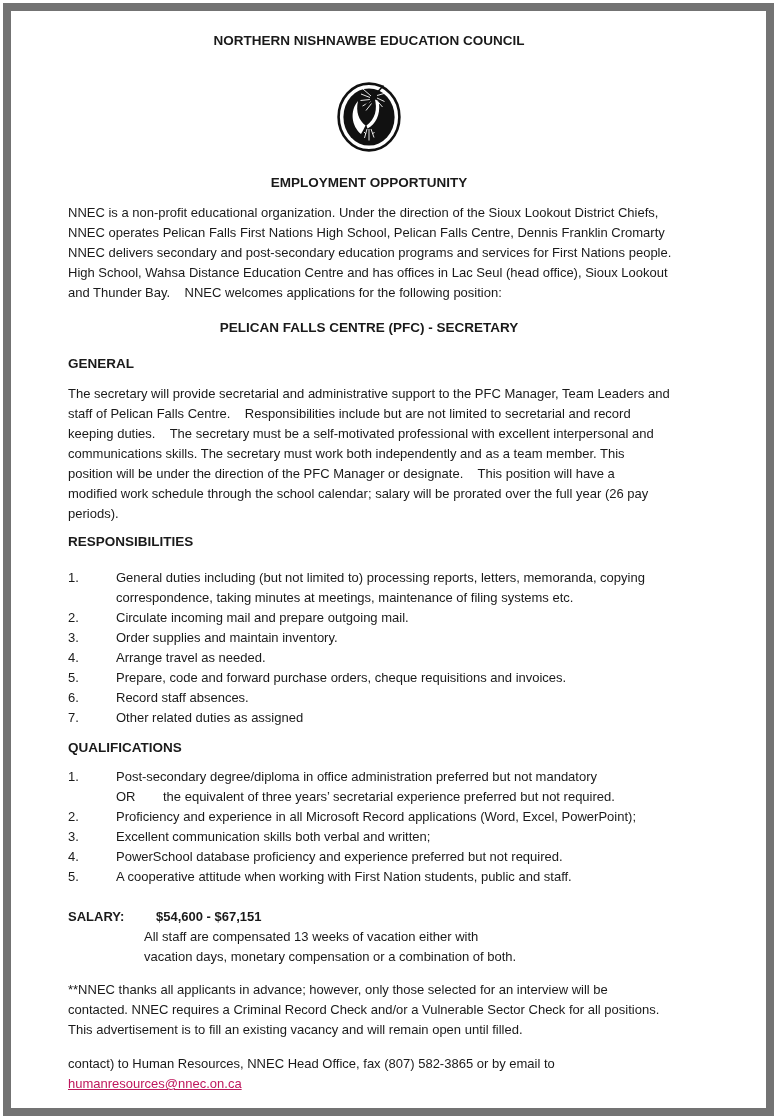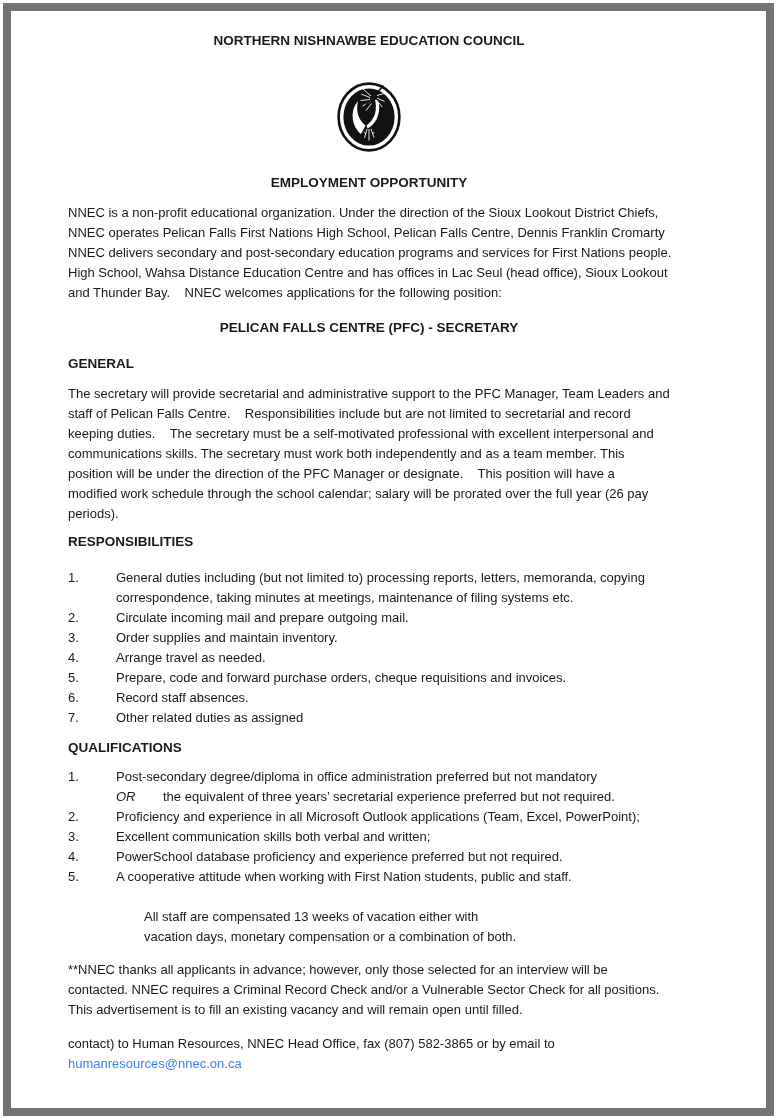--- a/index.html
+++ b/index.html
@@ -41,30 +41,31 @@
     white-space: pre;
   }
   .logo-wrap { margin-top: 31px; text-align: center; }
   .para { margin: 0; }
   .li-row { display: flex; }
   .li-num {
     flex: 0 0 48px;
     font-size: 13px; line-height: 20px; white-space: pre;
   }
   .li-text { flex: 1 1 auto; }
-  .or-label { display: inline-block; width: 47px; font-style: italic; }
+  .or-label { display: inline-block; width: 47px; }
   .salary-row { display: flex; }
   .salary-label {
     flex: 0 0 88px;
     font-weight: bold; font-size: 13px; line-height: 20px; white-space: pre;
   }
   .salary-range { font-weight: bold; }
   .salary-notes { margin-left: 76px; }
   .email-link {
-    color: #3b82f6;
+    text-decoration: underline;
+    color: #be185d;
     cursor: pointer;
   }
   
   .m-emp   { margin-top: 17px; }
   .m-intro { margin-top: 10px; }
   .m-pfc   { margin-top: 15px; text-align: center; }
   .m-gen-h { margin-top: 16px; }
   .m-gen-p { margin-top: 10px; }
   .m-res-h { margin-top: 8px; }
   .m-res-l { margin-top: 16px; }
@@ -179,37 +180,41 @@
     <div class="m-qua-l">
       <div class="li-row">
         <div class="li-num">1.</div>
         <div class="li-text">
           <div class="ln">Post-secondary degree/diploma in office administration preferred but not mandatory</div>
           <div class="ln"><span class="or-label">OR</span><span>the equivalent of three years’ secretarial experience preferred but not required.</span></div>
         </div>
       </div>
       <div class="li-row">
         <div class="li-num">2.</div>
-        <div class="li-text ln">Proficiency and experience in all Microsoft Outlook applications (Team, Excel, PowerPoint);</div>
+        <div class="li-text ln">Proficiency and experience in all Microsoft Record applications (Word, Excel, PowerPoint);</div>
       </div>
       <div class="li-row">
         <div class="li-num">3.</div>
         <div class="li-text ln">Excellent communication skills both verbal and written;</div>
       </div>
       <div class="li-row">
         <div class="li-num">4.</div>
         <div class="li-text ln">PowerSchool database proficiency and experience preferred but not required.</div>
       </div>
       <div class="li-row">
         <div class="li-num">5.</div>
         <div class="li-text ln">A cooperative attitude when working with First Nation students, public and staff.</div>
       </div>
     </div>
 
     <div class="m-sal">
+      <div class="salary-row">
+        <div class="salary-label">SALARY:</div>
+        <div class="ln salary-range">$54,600 - $67,151</div>
+      </div>
       <div class="salary-notes">
         <div class="ln">All staff are compensated 13 weeks of vacation either with</div>
         <div class="ln">vacation days, monetary compensation or a combination of both.</div>
       </div>
     </div>
 
     <div class="para m-dis">
       <div class="ln">**NNEC thanks all applicants in advance; however, only those selected for an interview will be</div>
       <div class="ln">contacted. NNEC requires a Criminal Record Check and/or a Vulnerable Sector Check for all positions.</div>
       <div class="ln">This advertisement is to fill an existing vacancy and will remain open until filled.</div>

